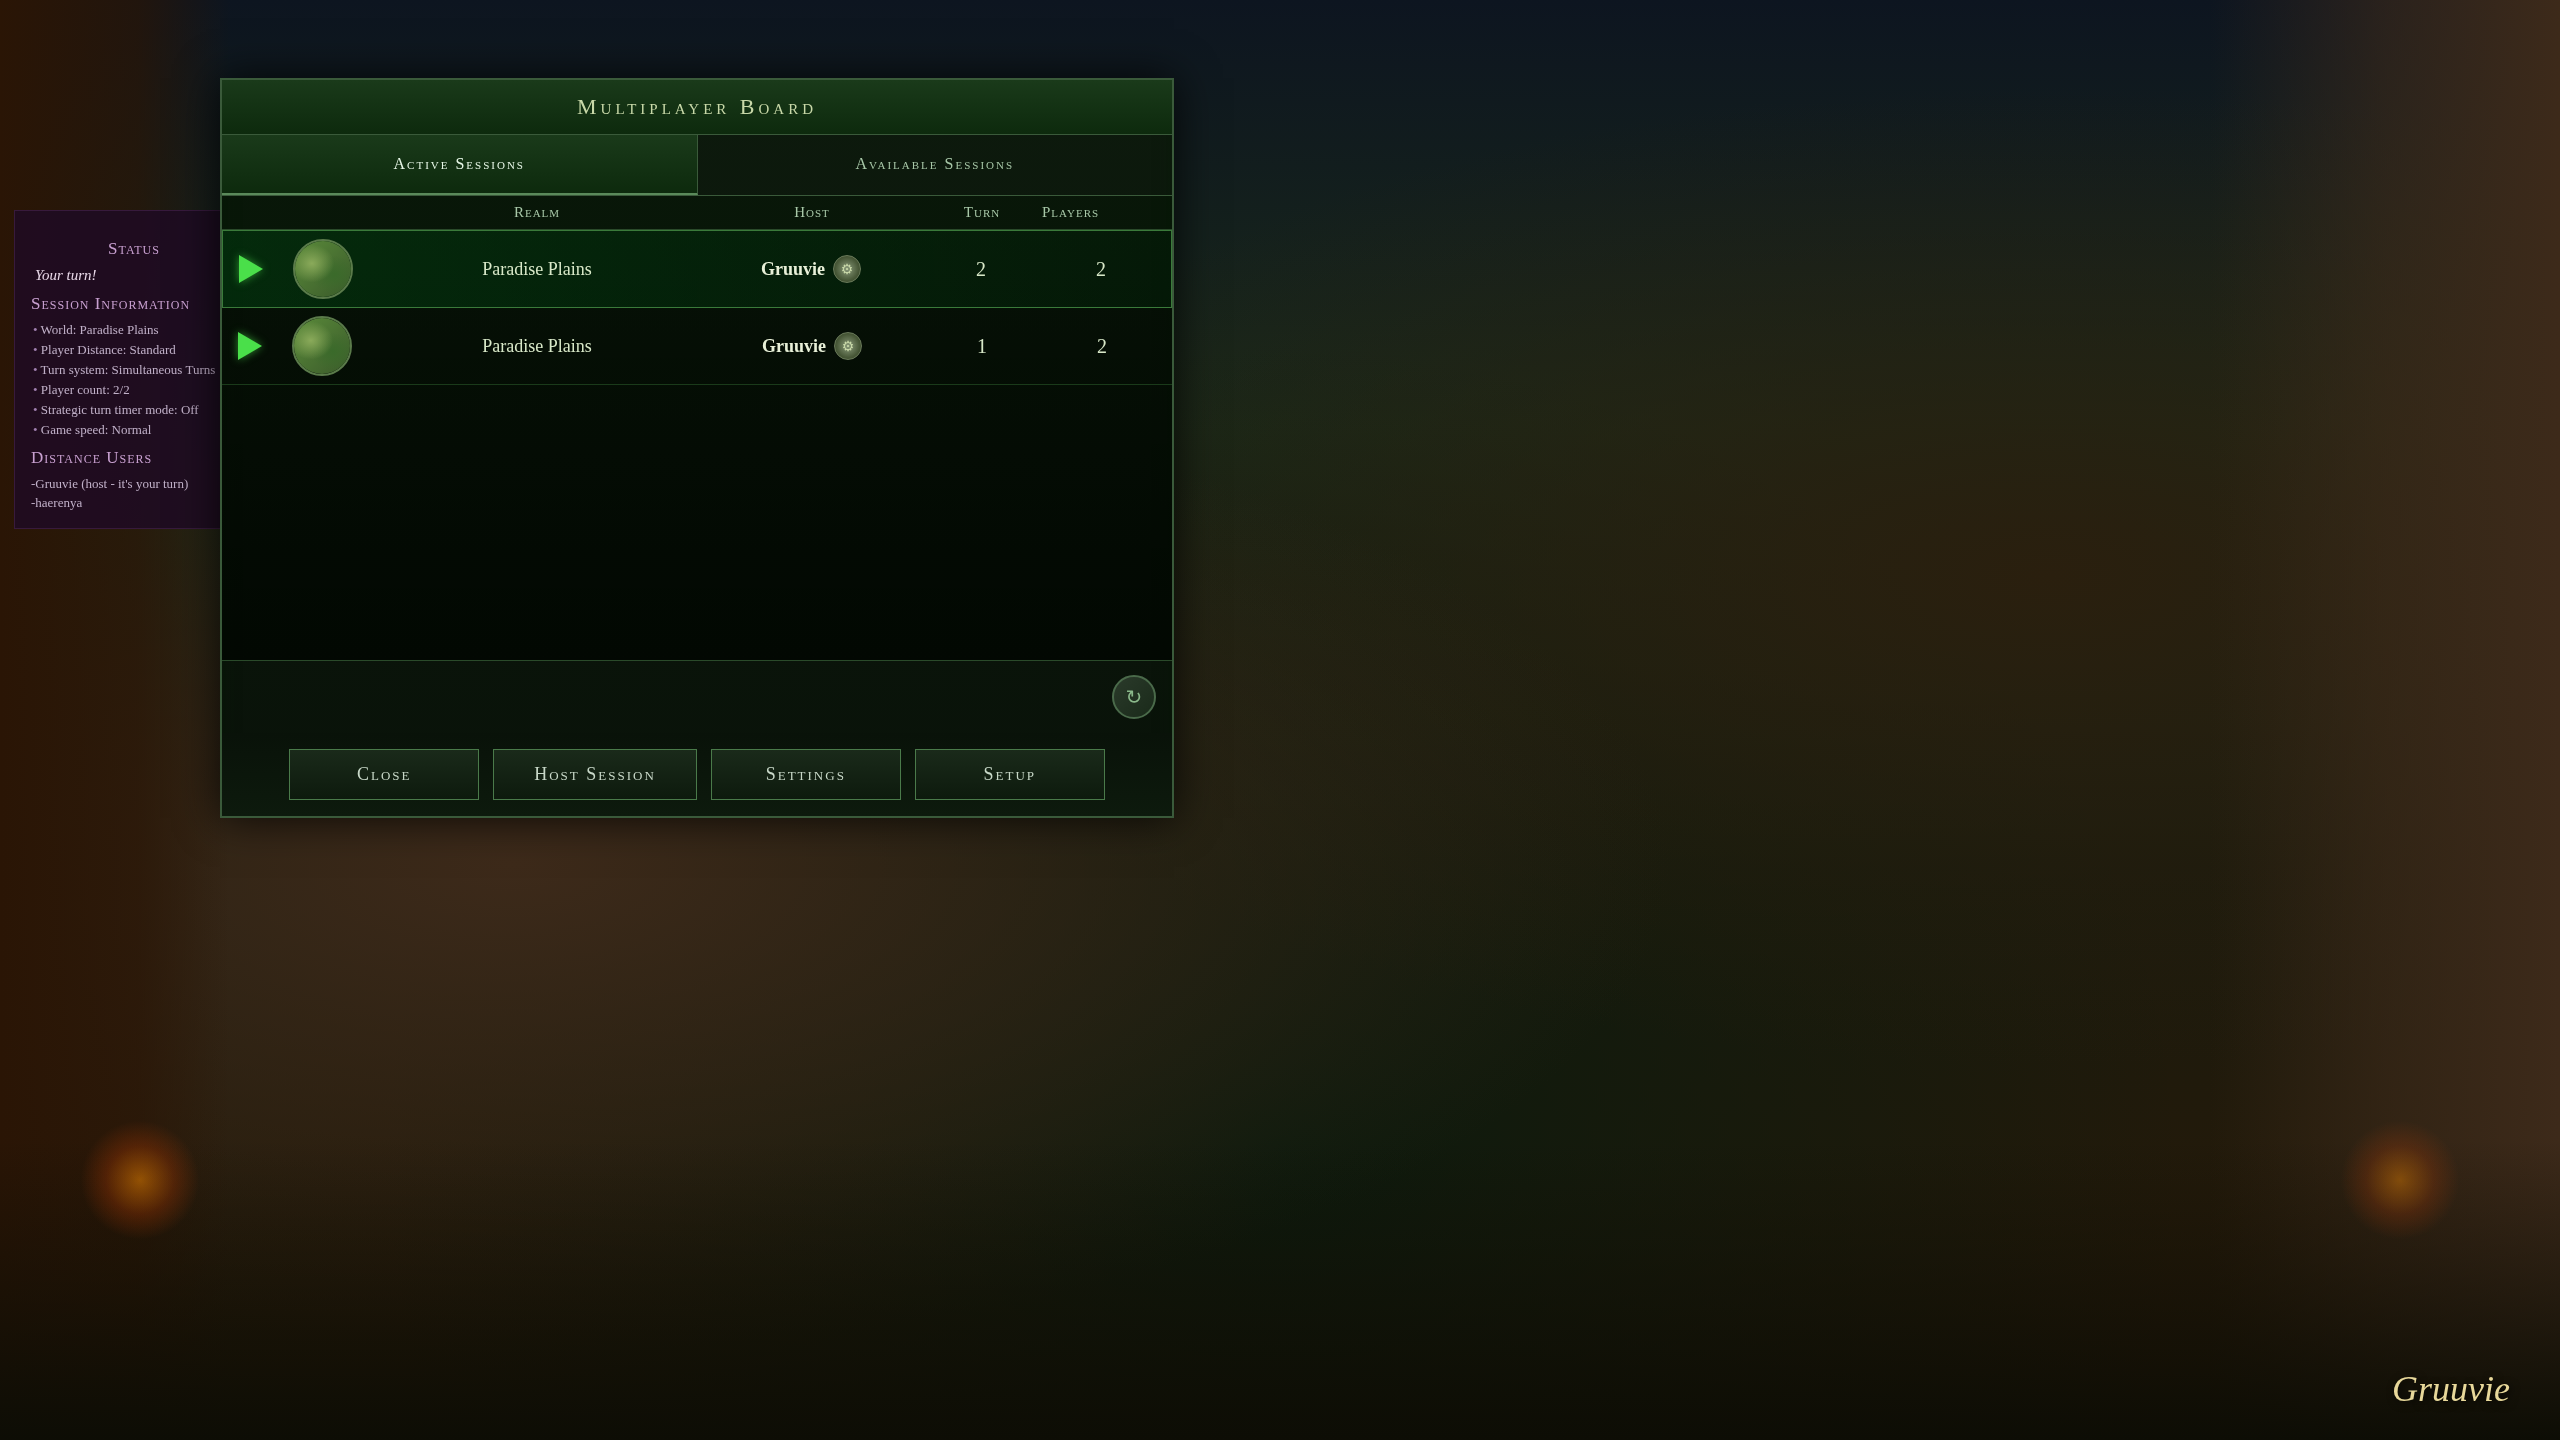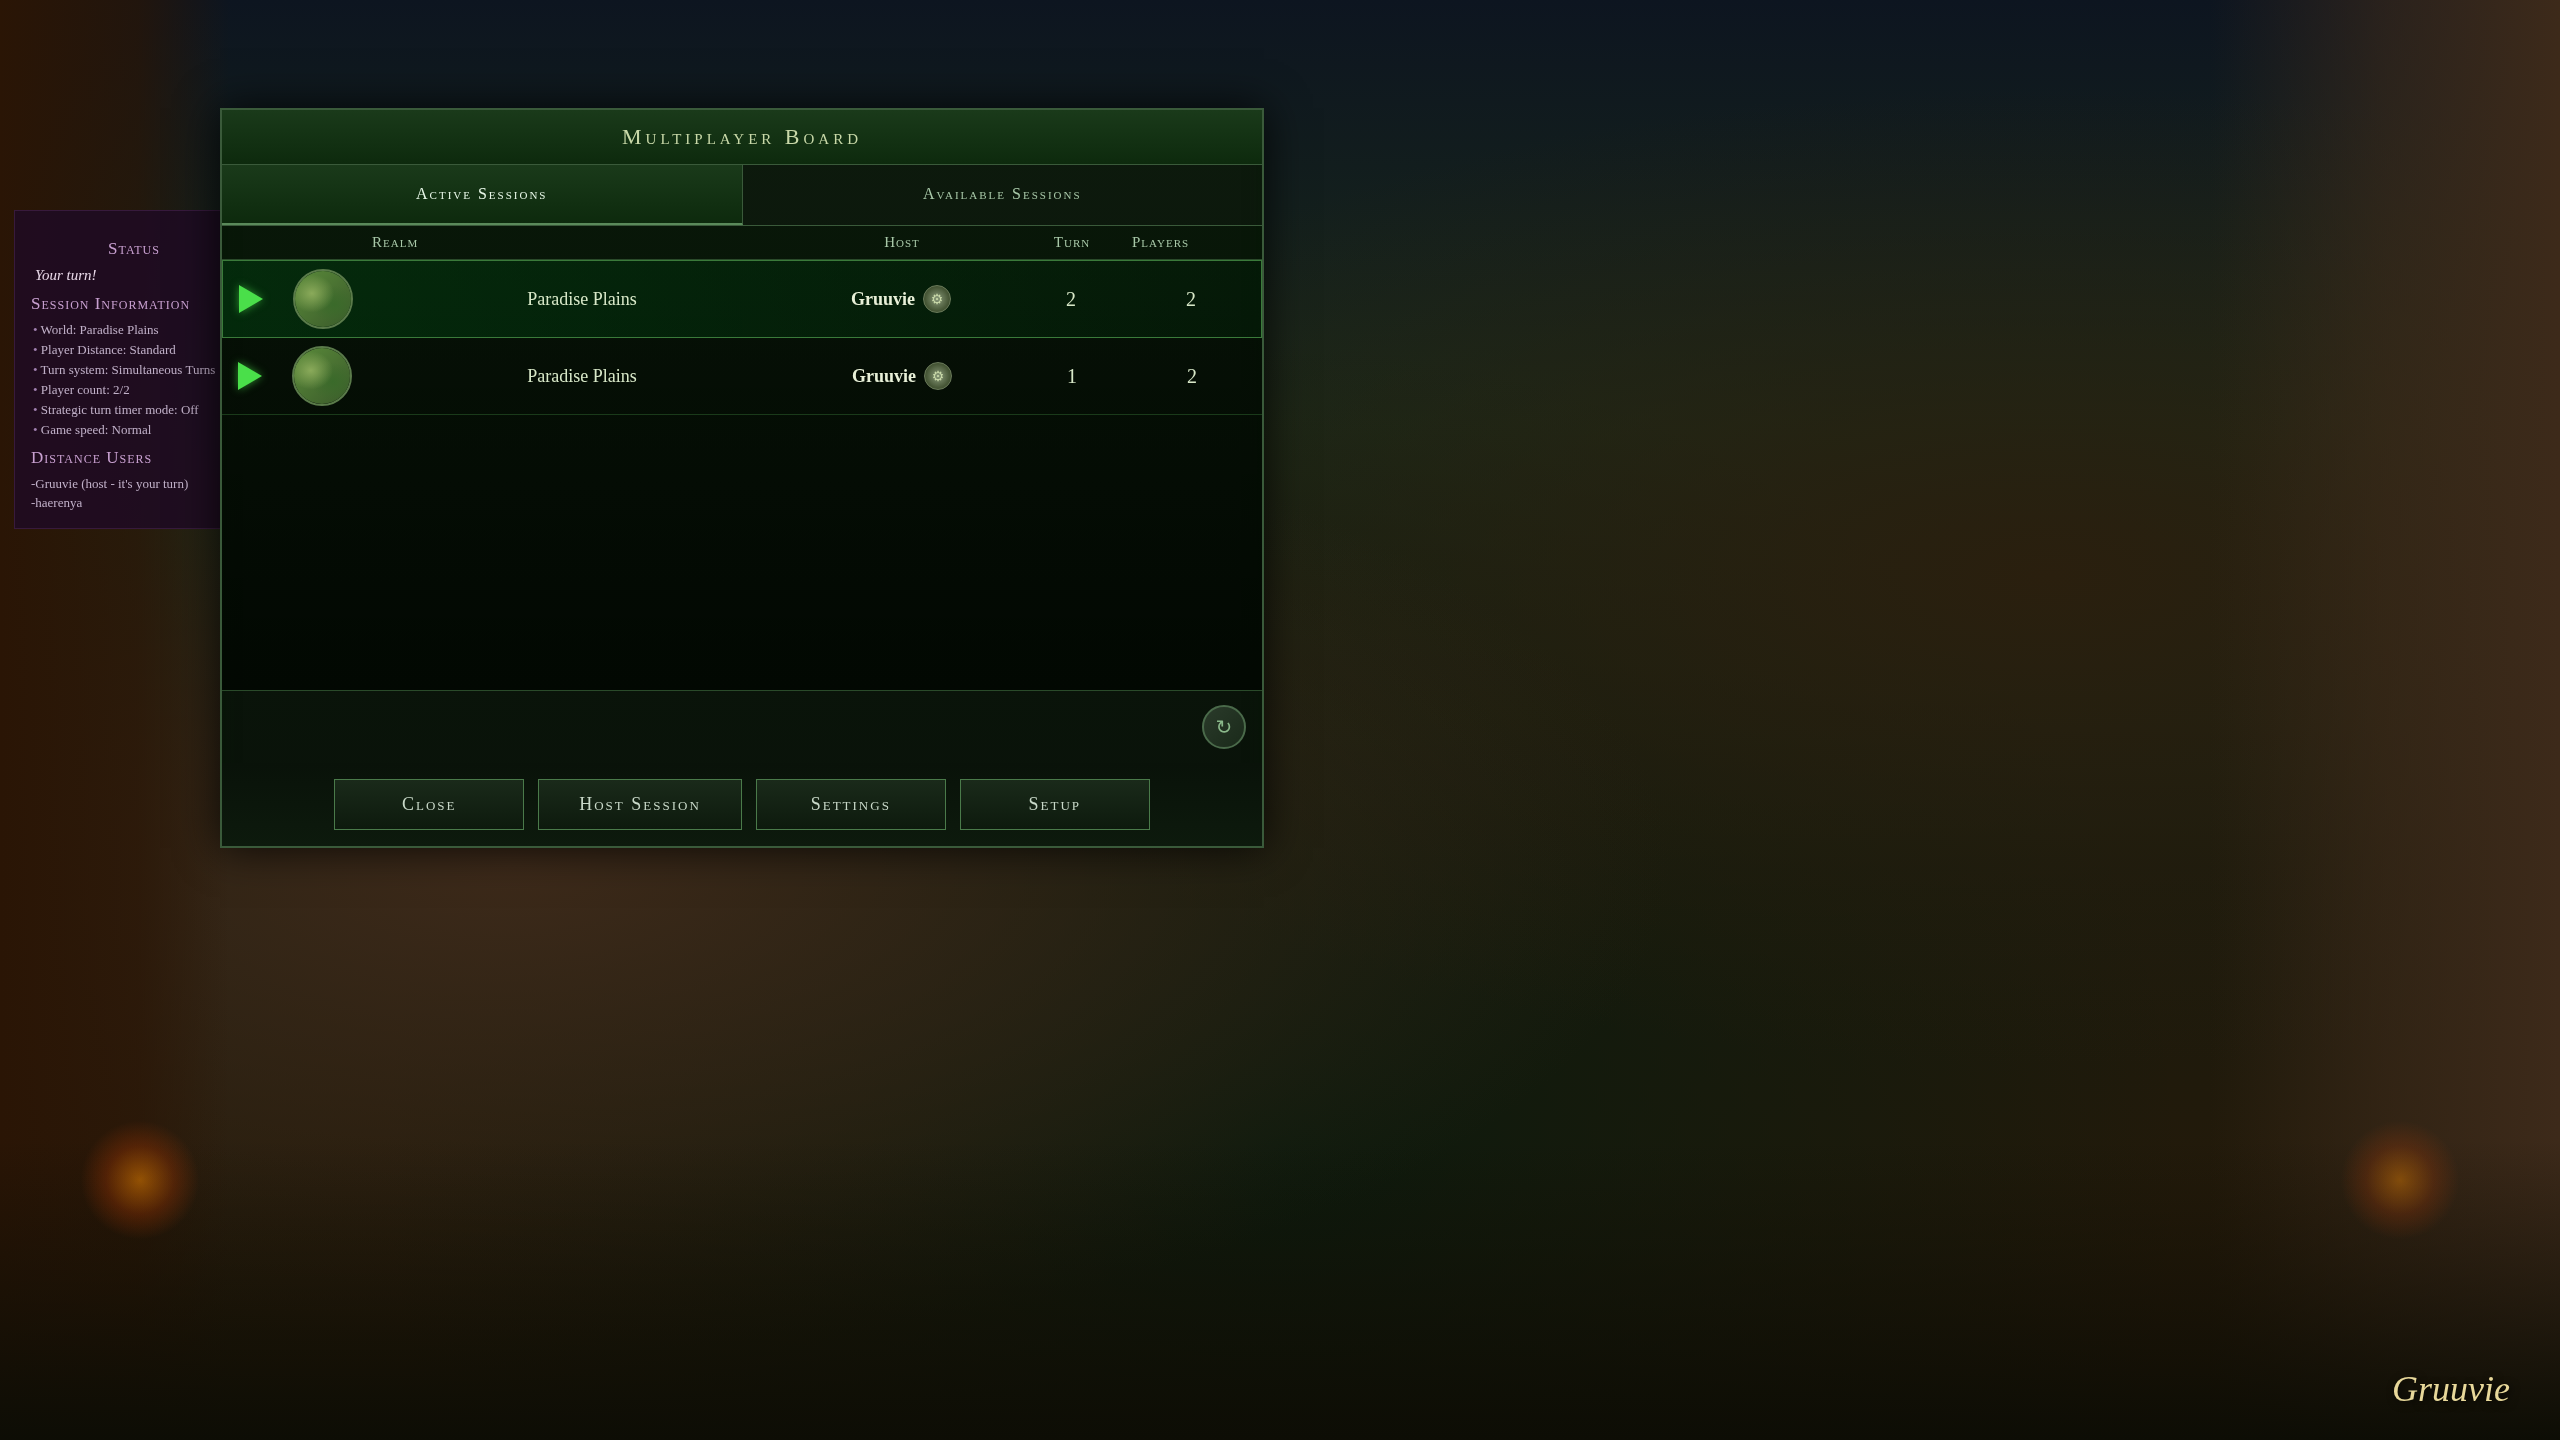--- a/index.html
+++ b/index.html
@@ -66,23 +66,23 @@
       color: #e8d89a;
       font-size: 36px;
       font-style: italic;
       font-family: 'Georgia', serif;
       text-shadow: 2px 2px 8px rgba(0,0,0,0.8);
     }
 
     
     .dialog {
       position: absolute;
-      top: 108px;
+      top: 78px;
       left: 220px;
-      width: 1044px;
+      width: 954px;
       background: linear-gradient(180deg, #0d1a0d 0%, #091209 100%);
       border: 2px solid #3a5a3a;
       box-shadow: 0 0 40px rgba(0,0,0,0.8), inset 0 0 20px rgba(0,30,0,0.3);
     }
 
     .dialog-title-bar {
       background: linear-gradient(180deg, #1a3a1a 0%, #0d2a0d 100%);
       border-bottom: 1px solid #3a5a3a;
       text-align: center;
       padding: 14px 0;
@@ -131,21 +131,21 @@
       background: rgba(0,20,0,0.3);
     }
 
     .table-header span {
       color: #a8c8a8;
       font-size: 15px;
       font-variant: small-caps;
       letter-spacing: 1px;
     }
 
-    .table-header .col-realm { grid-column: 3; }
+    .table-header .col-realm { grid-column: 3; text-align: center; }
     .table-header .col-host { grid-column: 4; text-align: center; }
     .table-header .col-turn { grid-column: 5; text-align: center; }
     .table-header .col-players { grid-column: 6; text-align: left; }
 
     
     .session-row {
       display: grid;
       grid-template-columns: 60px 80px 1fr 220px 120px 120px;
       align-items: center;
       padding: 8px 10px;

